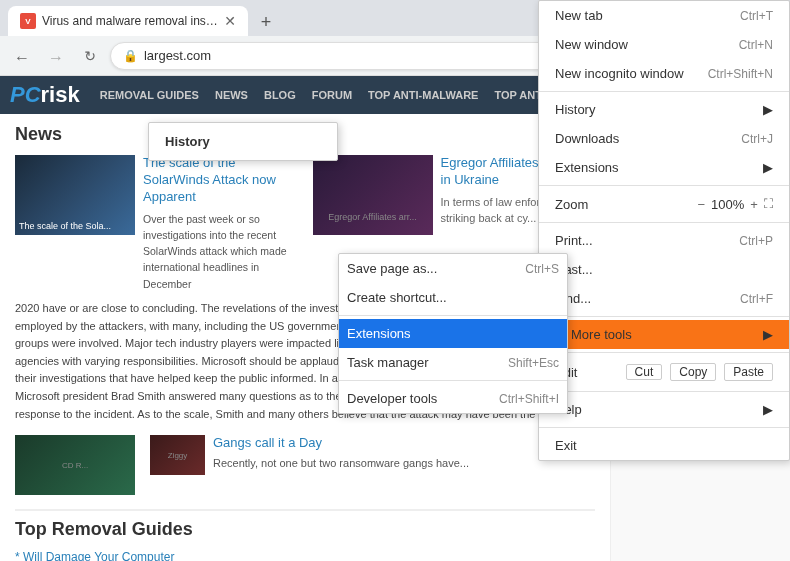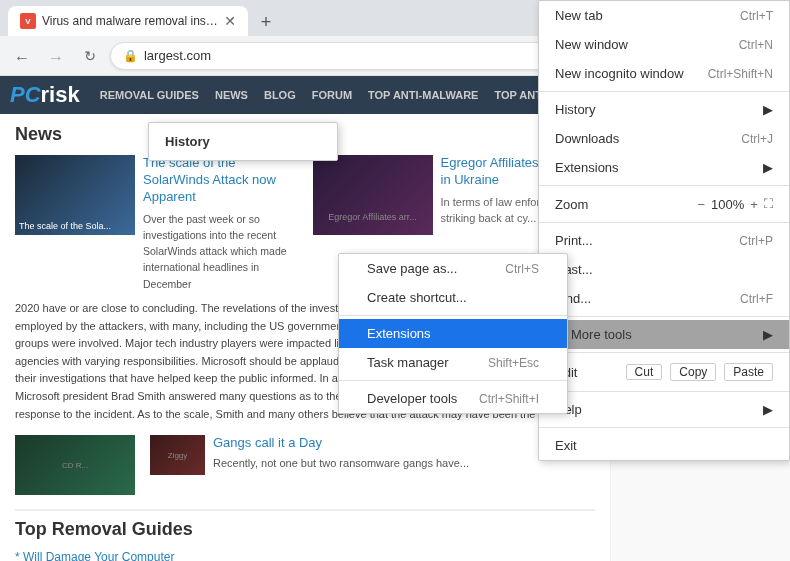--- a/index.html
+++ b/index.html
@@ -143,40 +143,40 @@
     }
     .main-menu-item {
       padding: 7px 16px;
       font-size: 13px;
       color: #333;
       display: flex;
       align-items: center;
       justify-content: space-between;
       cursor: pointer;
     }
-    .main-menu-item.active-menu { background: #a3a3a3; padding-left: 32px; }
+    .main-menu-item.active-menu { background: #f97316; padding-left: 32px; }
     .main-menu-item .shortcut { color: #888; font-size: 12px; }
     .main-menu-divider { height: 1px; background: #e0e0e0; margin: 3px 0; }
     .zoom-label { flex: 1; }
     .zoom-controls { display: flex; align-items: center; gap: 6px; font-size: 13px; color: #666; }
     .zoom-pct { font-size: 13px; color: #333; }
 
     .more-tools-menu {
       position: absolute;
       right: 222px;
       top: 253px;
       background: #fff;
       border: 1px solid #ccc;
       box-shadow: 2px 2px 8px rgba(0,0,0,0.2);
       width: 230px;
       z-index: 103;
       border-radius: 2px;
     }
     .more-tools-item {
-      padding: 7px 28px;
+      padding: 7px 8px;
       font-size: 13px;
       color: #333;
       display: flex;
       align-items: center;
       justify-content: space-between;
       cursor: pointer;
     }
     .more-tools-item.active { background: #1a73e8; color: #fff; }
     .more-tools-item .shortcut { color: #888; font-size: 12px; }
 

